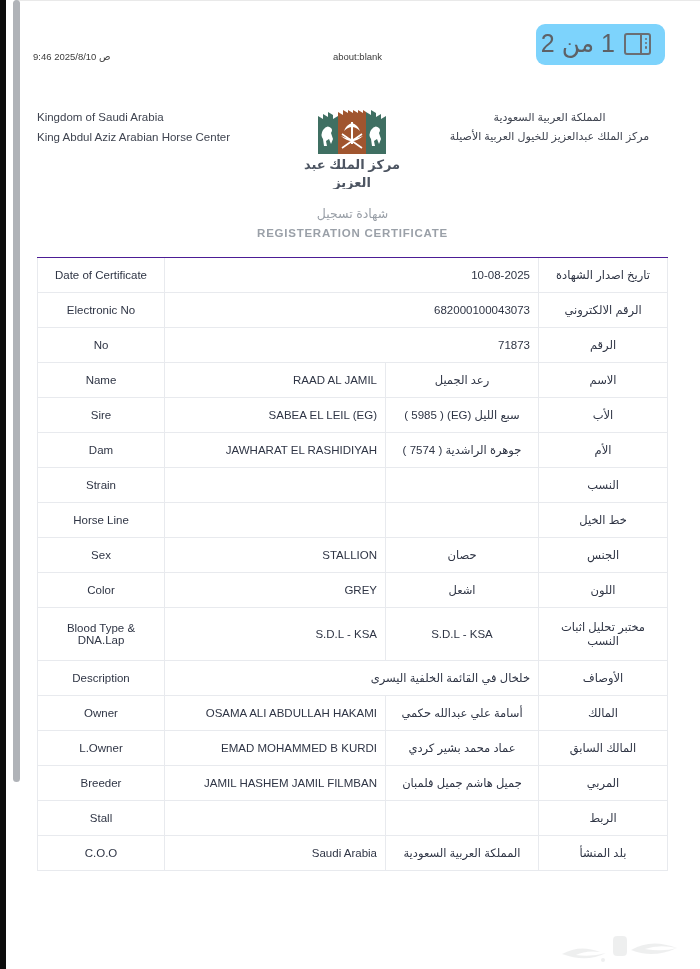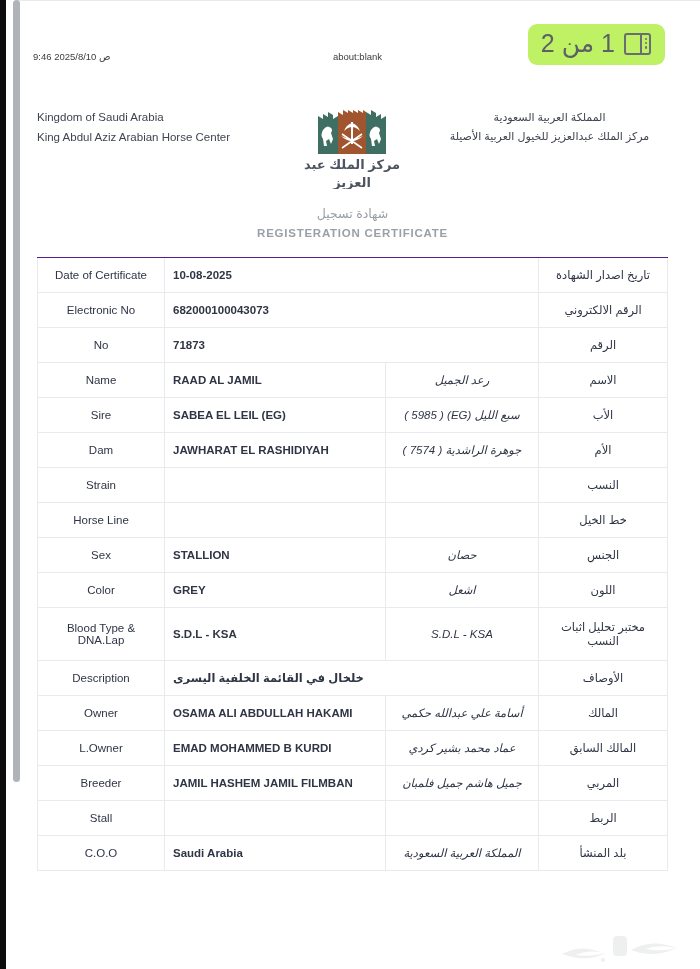--- a/index.html
+++ b/index.html
@@ -77,23 +77,23 @@
     position: absolute;
     left: 18px; top: 0;
     white-space: nowrap;
   }
 
   
   .page-counter {
     position: absolute;
     right: 35px;
     top: 24px;
-    background: #bef264;
+    background: #7dd3fc;
     border-radius: 9px;
-    padding: 7px 14px 9px 13px;
+    padding: 7px 14px 9px 5px;
     display: flex;
     align-items: center;
     gap: 9px;
     direction: rtl;
   }
   .page-counter .counter-text {
     font-size: 25px;
     color: #5d6166;
     letter-spacing: 0.5px;
     line-height: 1;
@@ -216,29 +216,27 @@
     font-weight: bold;
     color: #9aa0a8;
     letter-spacing: 0.75px;
   }
   td.lbl-en {
     text-align: center;
     width: 127px;
     color: #2f3545;
   }
   td.val-en {
-    text-align: left;
+    text-align: right;
     color: #2f3545;
-    font-weight: bold;
   }
   td.val-ar {
     text-align: center;
     direction: rtl;
     color: #2f3545;
-    font-style: italic;
   }
   td.lbl-ar {
     text-align: center;
     direction: rtl;
     width: 129px;
     color: #2f3545;
   }
   .tall td { height: 46px; }
 
   

